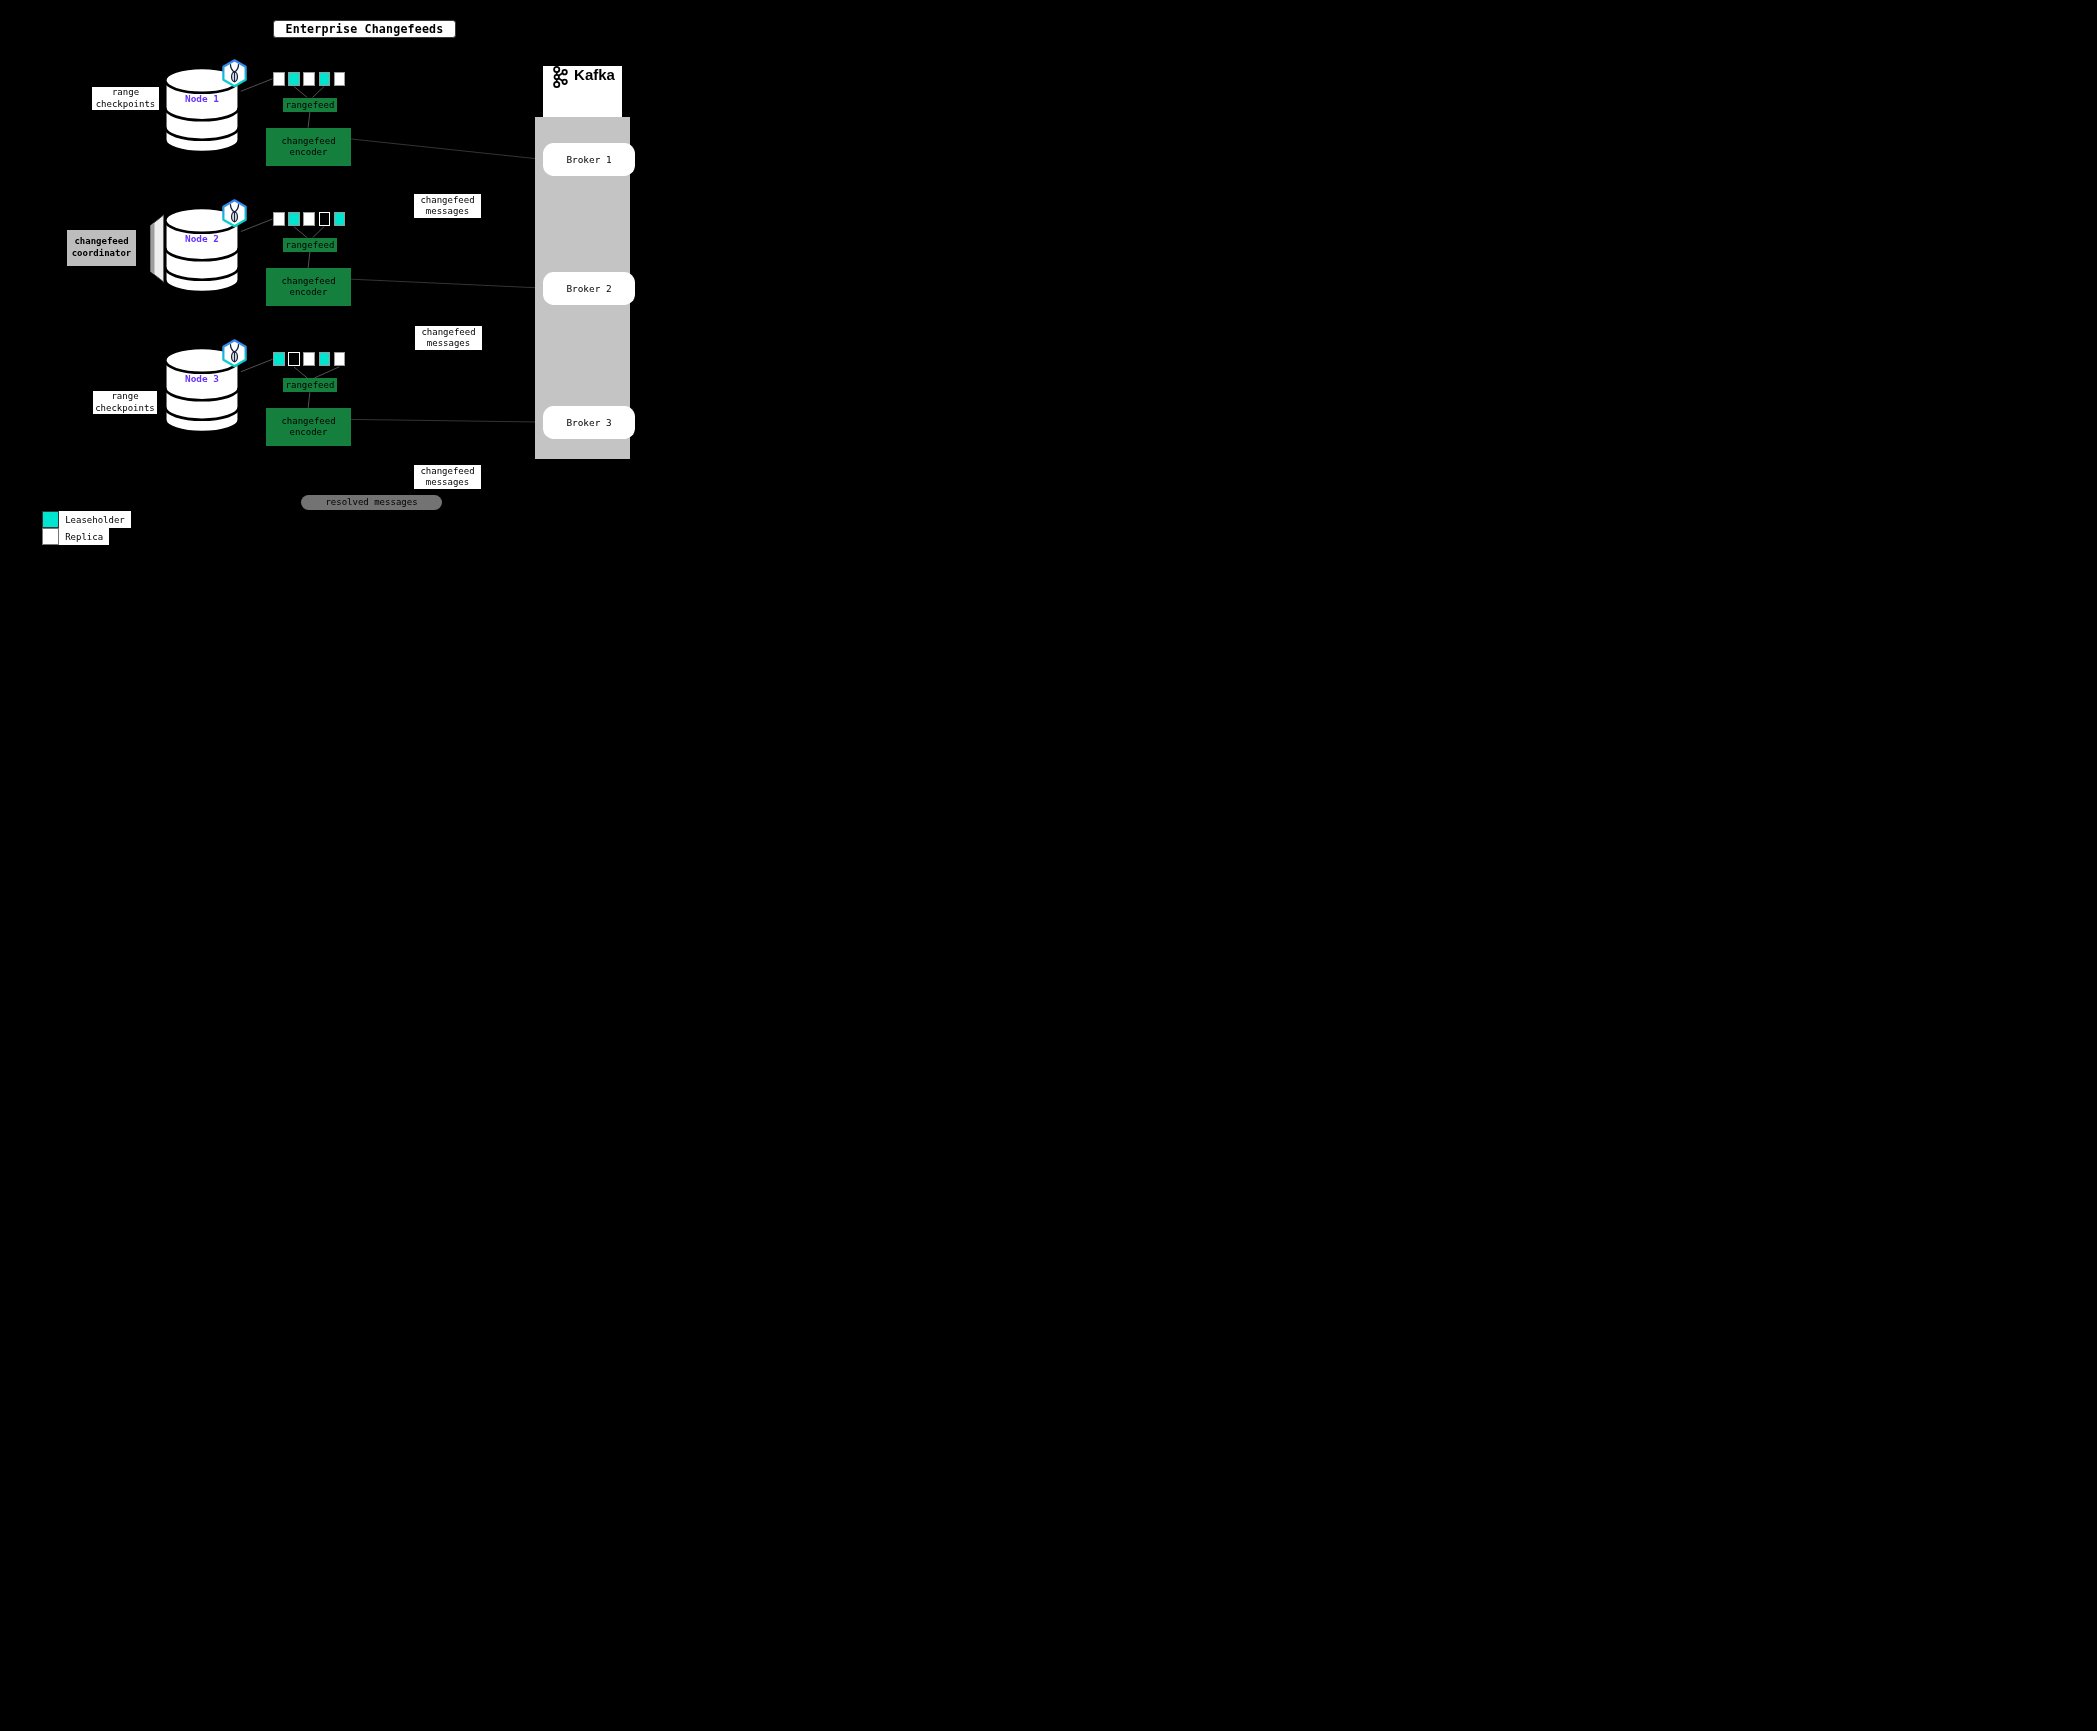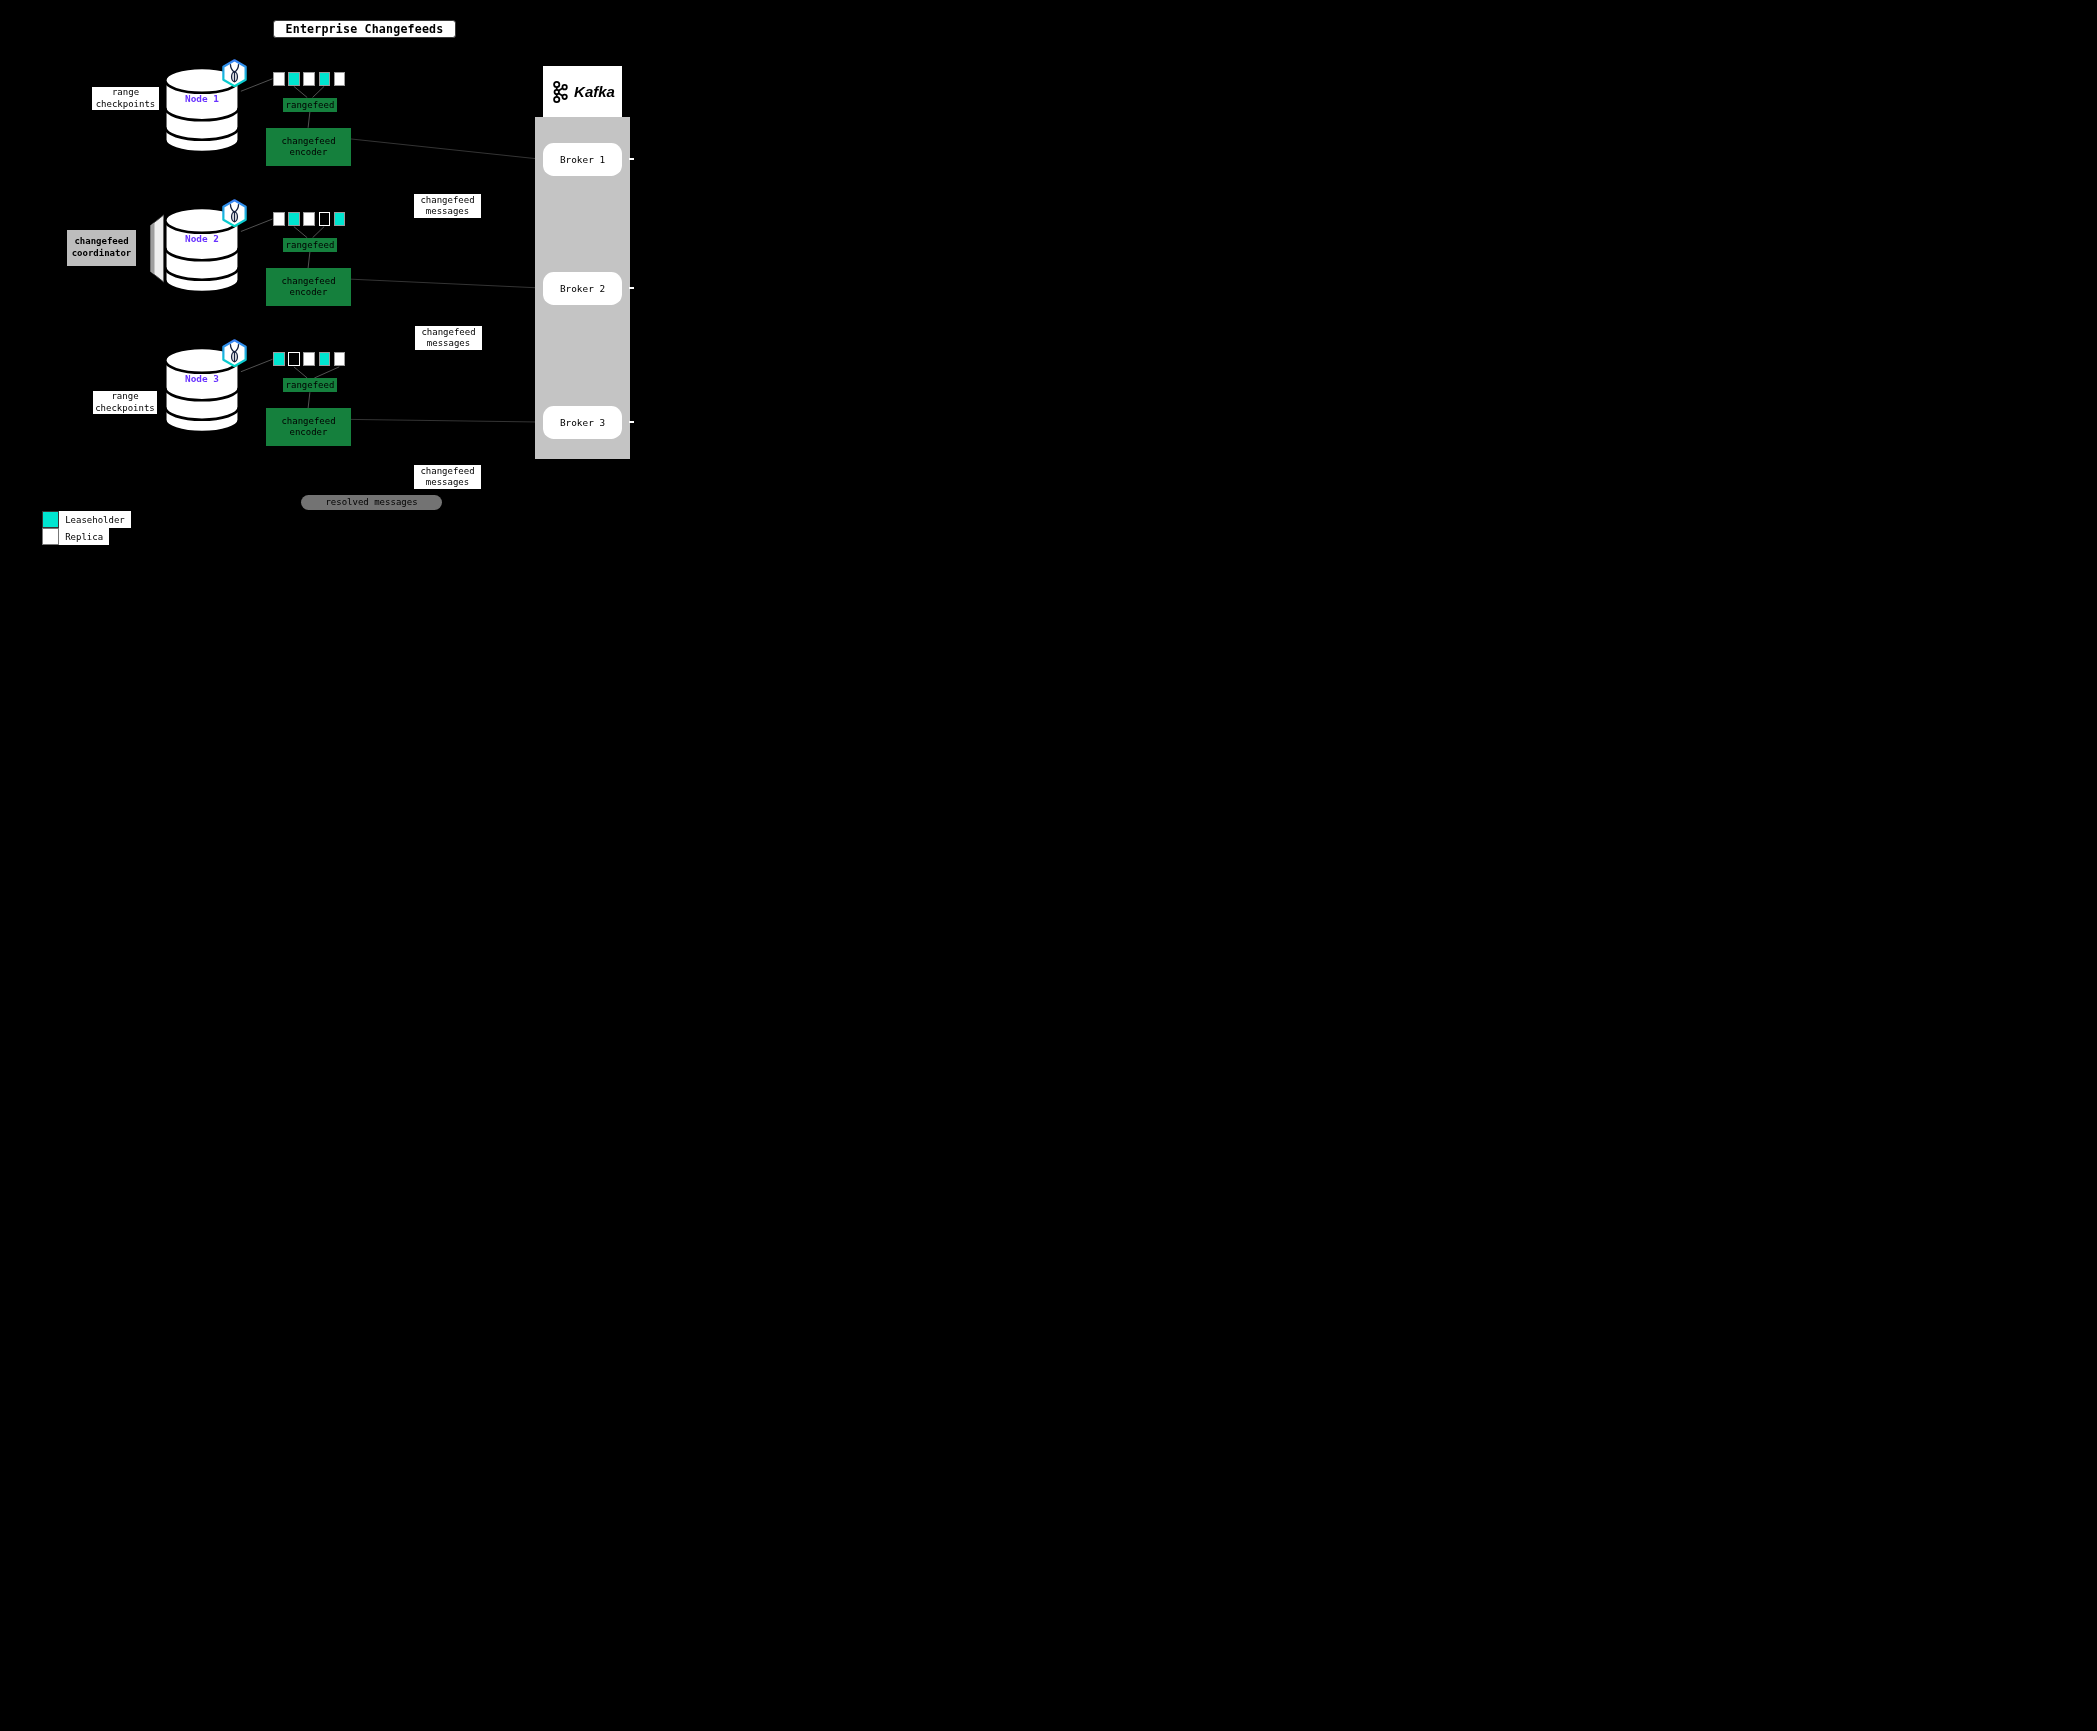--- a/index.html
+++ b/index.html
@@ -35,25 +35,25 @@
 
   .side-label-1{left:92px;top:22px;width:67px;min-height:19.6px;padding:0.4px 0;}
   .side-label-2{left:67px;top:24.5px;width:69px;height:36px;background:#bdbdbd;font-weight:bold;}
   .side-label-3{left:93px;top:46px;width:64px;min-height:19.6px;padding:0.4px 0;}
   .funnel{left:150px;top:9px;}
 
   .msg{width:67px;min-height:20.5px;background:#fff;padding:0.9px 0;margin-top:36px;}
   .msg1{left:414px;top:158px}.msg2{left:415px;top:290px}.msg3{left:414px;top:429px}
 
   .kafka-box{left:543px;top:66px;width:79px;height:51px;background:#fff;
-    display:flex;align-items:center;justify-content:center;gap:4.5px;font-style:italic;}
+    display:flex;align-items:flex-start;justify-content:center;gap:4.5px;}
   .kafka-text{font-family:"Liberation Sans",sans-serif;font-weight:bold;font-size:15px;color:#000;}
 
   .panel{left:535px;top:117px;width:95px;height:342px;background:#c4c4c4;}
-  .broker{left:543px;width:79px;height:33px;background:#fff;border-radius:10.7px;font-size:9.4px;}
+  .broker{left:543px;width:92px;height:33px;background:#fff;border-radius:10.7px;font-size:9.4px;}
   .broker1{top:143px}.broker2{top:272px}.broker3{top:406px}
   .tick{position:absolute;left:629px;width:5.3px;height:2.2px;background:#fff;}
   .tick1{top:158px}.tick2{top:287px}.tick3{top:421px}
 
   .resolved{left:301px;top:495px;width:141px;height:15px;border-radius:7.6px;background:#737373;}
 
   .legend-row{position:absolute;display:flex;}
   .legend1{left:42px;top:511px}.legend2{left:42px;top:528px}
   .swatch{width:17px;height:17px;box-sizing:border-box;border:0.9px solid #333;background:#fff;}
   .swatch[data-kind="leaseholder"]{background:#00e5d0;}

